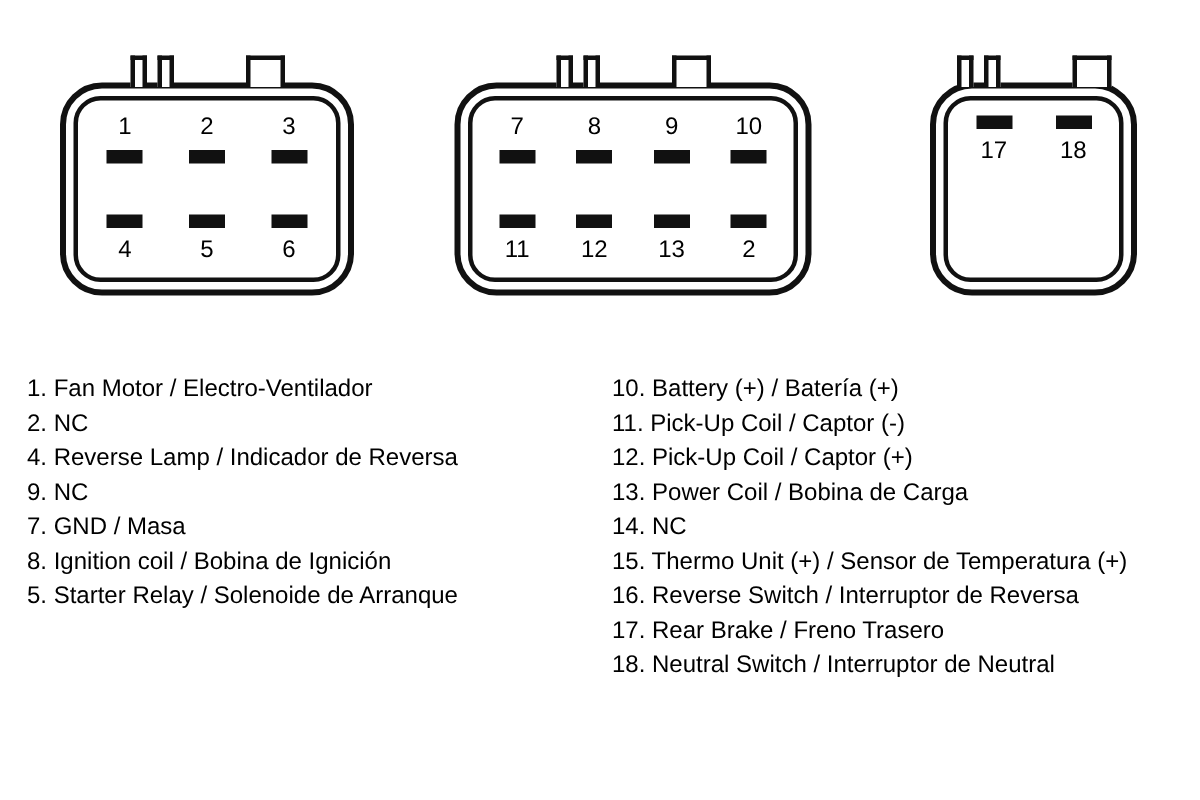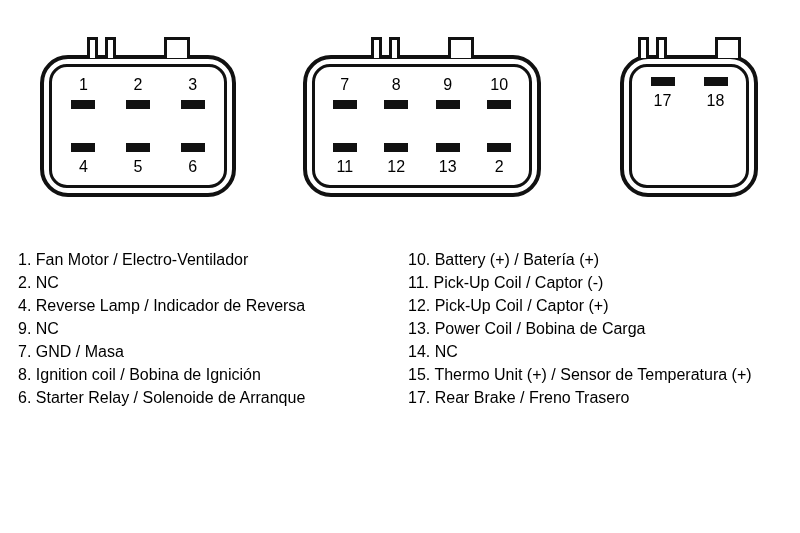--- a/index.html
+++ b/index.html
@@ -176,24 +176,26 @@
 </div>
 
 <div class="legend">
   <div class="legend-col left">
     <div class="legend-item">1. Fan Motor / Electro-Ventilador</div>
     <div class="legend-item">2. NC</div>
     <div class="legend-item">4. Reverse Lamp / Indicador de Reversa</div>
     <div class="legend-item">9. NC</div>
     <div class="legend-item">7. GND / Masa</div>
     <div class="legend-item">8. Ignition coil / Bobina de Ignición</div>
-    <div class="legend-item">6. Starter Relay / Solenoide de Arranque</div>
+    <div class="legend-item">5. Starter Relay / Solenoide de Arranque</div>
   </div>
   <div class="legend-col right">
     <div class="legend-item">10. Battery (+) / Batería (+)</div>
     <div class="legend-item">11. Pick-Up Coil / Captor (-)</div>
     <div class="legend-item">12. Pick-Up Coil / Captor (+)</div>
     <div class="legend-item">13. Power Coil / Bobina de Carga</div>
     <div class="legend-item">14. NC</div>
     <div class="legend-item">15. Thermo Unit (+) / Sensor de Temperatura (+)</div>
+    <div class="legend-item">16. Reverse Switch / Interruptor de Reversa</div>
     <div class="legend-item">17. Rear Brake / Freno Trasero</div>
+    <div class="legend-item">18. Neutral Switch / Interruptor de Neutral</div>
   </div>
 </div>
 
 </body></html>

